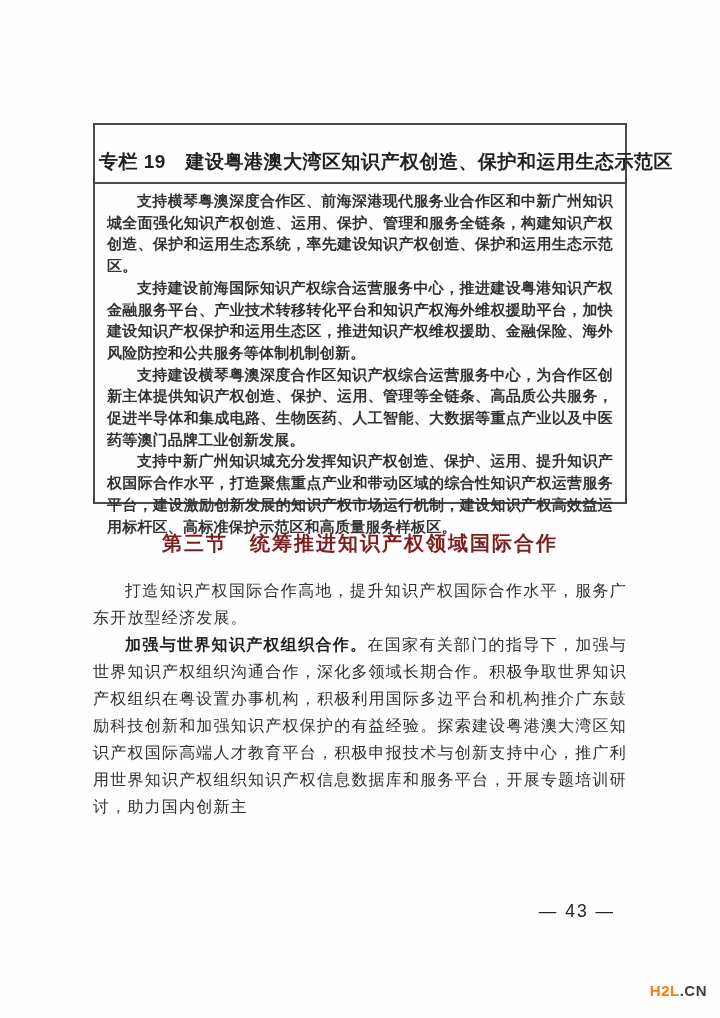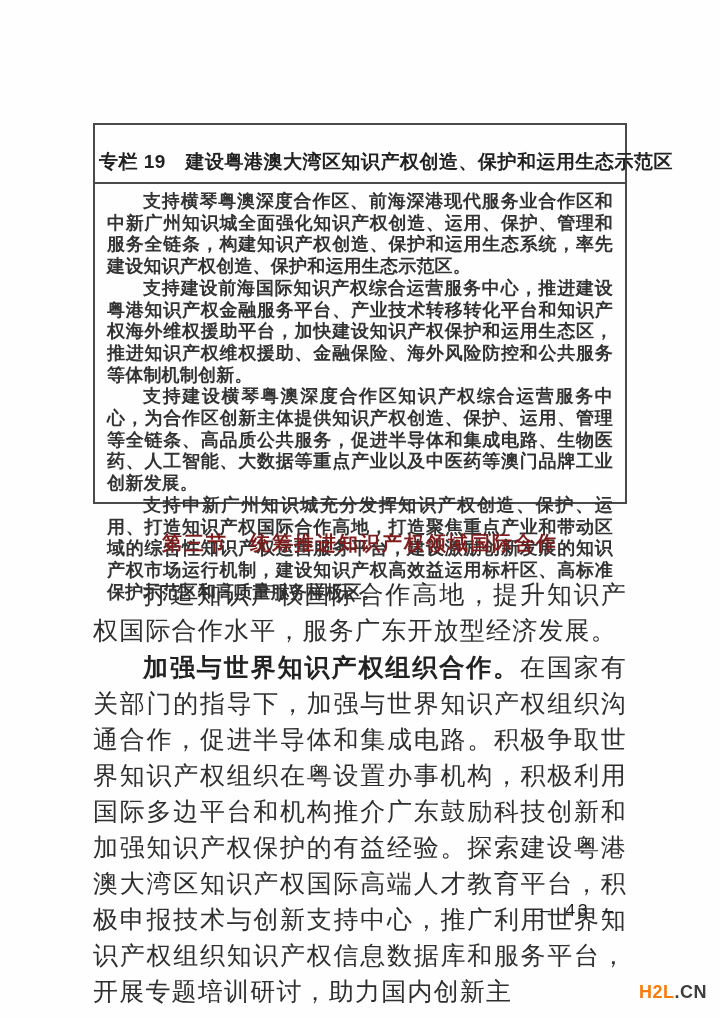--- a/index.html
+++ b/index.html
@@ -35,21 +35,21 @@
     color: #222;
     letter-spacing: 0.5px;
     padding: 24px 4px 7px;
     border-bottom: 2px solid var(--border);
     white-space: nowrap;
   }
   .box-body {
     padding: 7px 12px 8px;
   }
   .box-body p {
-    font-size: 18px;
+    font-size: 15px;
     line-height: 21.7px;
     font-weight: 600;
     text-indent: 2em;
     text-align: justify;
     color: #333;
     letter-spacing: 0.2px;
   }
 
   
   .section-heading {
@@ -65,76 +65,76 @@
     white-space: nowrap;
   }
 
   
   .body-text {
     position: absolute;
     left: 93px; top: 577px;
     width: 534px;
   }
   .body-text p {
-    font-size: 25px;
-    line-height: 36px;
+    font-size: 16px;
+    line-height: 27px;
     letter-spacing: 1.2px;
     text-indent: 2em;
     text-align: justify;
     color: var(--ink);
   }
   .body-text .lead {
     font-family: "Liberation Sans", "DejaVu Sans", sans-serif;
     font-weight: bold;
     color: #222;
   }
 
   
   .page-number {
     position: absolute;
     top: 901px;
     right: 105px;
     font-size: 17.5px;
     letter-spacing: 2px;
     color: #222;
-    font-family: Liberation Mono, monospace;
+    font-family: Liberation Sans, sans-serif;
     white-space: nowrap;
   }
 
   
   .watermark {
     position: absolute;
     top: 982px;
     right: 13px;
     font-family: "Liberation Sans", "DejaVu Sans", sans-serif;
     font-weight: 800;
-    font-size: 18px;
+    font-size: 15px;
     letter-spacing: 0.5px;
     white-space: nowrap;
   }
   .watermark .brand  { color: var(--accent); }
   .watermark .suffix { color: var(--wm-suffix); }
 </style>
 </head>
 <body>
 
 <div class="featured-box">
   <div class="box-title">专栏 19　建设粤港澳大湾区知识产权创造、保护和运用生态示范区</div>
   <div class="box-body">
     <p>支持横琴粤澳深度合作区、前海深港现代服务业合作区和中新广州知识城全面强化知识产权创造、运用、保护、管理和服务全链条，构建知识产权创造、保护和运用生态系统，率先建设知识产权创造、保护和运用生态示范区。</p>
     <p>支持建设前海国际知识产权综合运营服务中心，推进建设粤港知识产权金融服务平台、产业技术转移转化平台和知识产权海外维权援助平台，加快建设知识产权保护和运用生态区，推进知识产权维权援助、金融保险、海外风险防控和公共服务等体制机制创新。</p>
     <p>支持建设横琴粤澳深度合作区知识产权综合运营服务中心，为合作区创新主体提供知识产权创造、保护、运用、管理等全链条、高品质公共服务，促进半导体和集成电路、生物医药、人工智能、大数据等重点产业以及中医药等澳门品牌工业创新发展。</p>
-    <p>支持中新广州知识城充分发挥知识产权创造、保护、运用、打造知识产权国际合作高地，打造聚焦重点产业和带动区域的综合性知识产权运营服务平台，建设激励创新发展的知识产权市场运行机制，建设知识产权高效益运用标杆区、高标准保护示范区和高质量服务样板区。</p>
+    <p>支持中新广州知识城充分发挥知识产权创造、保护、运用、提升知识产权国际合作水平，打造聚焦重点产业和带动区域的综合性知识产权运营服务平台，建设激励创新发展的知识产权市场运行机制，建设知识产权高效益运用标杆区、高标准保护示范区和高质量服务样板区。</p>
   </div>
 </div>
 
 <h2 class="section-heading">第三节　统筹推进知识产权领域国际合作</h2>
 
 <div class="body-text">
   <p>打造知识产权国际合作高地，提升知识产权国际合作水平，服务广东开放型经济发展。</p>
-  <p><span class="lead">加强与世界知识产权组织合作。</span><span>在国家有关部门的指导下，加强与世界知识产权组织沟通合作，促进半导体和集成电路。积极争取世界知识产权组织在粤设置办事机构，积极利用国际多边平台和机构推介广东鼓励科技创新和加强知识产权保护的有益经验。探索建设粤港澳大湾区知识产权国际高端人才教育平台，积极申报技术与创新支持中心，推广利用世界知识产权组织知识产权信息数据库和服务平台，开展专题培训研讨，助力国内创新主</span></p>
+  <p><span class="lead">加强与世界知识产权组织合作。</span><span>在国家有关部门的指导下，加强与世界知识产权组织沟通合作，深化多领域长期合作。积极争取世界知识产权组织在粤设置办事机构，积极利用国际多边平台和机构推介广东鼓励科技创新和加强知识产权保护的有益经验。探索建设粤港澳大湾区知识产权国际高端人才教育平台，积极申报技术与创新支持中心，推广利用世界知识产权组织知识产权信息数据库和服务平台，开展专题培训研讨，助力国内创新主</span></p>
 </div>
 
 <div class="page-number">— 43 —</div>
 
 <div class="watermark">
   <span class="brand">H2L</span><span class="suffix">.CN</span>
 </div>
 
 </body></html>

